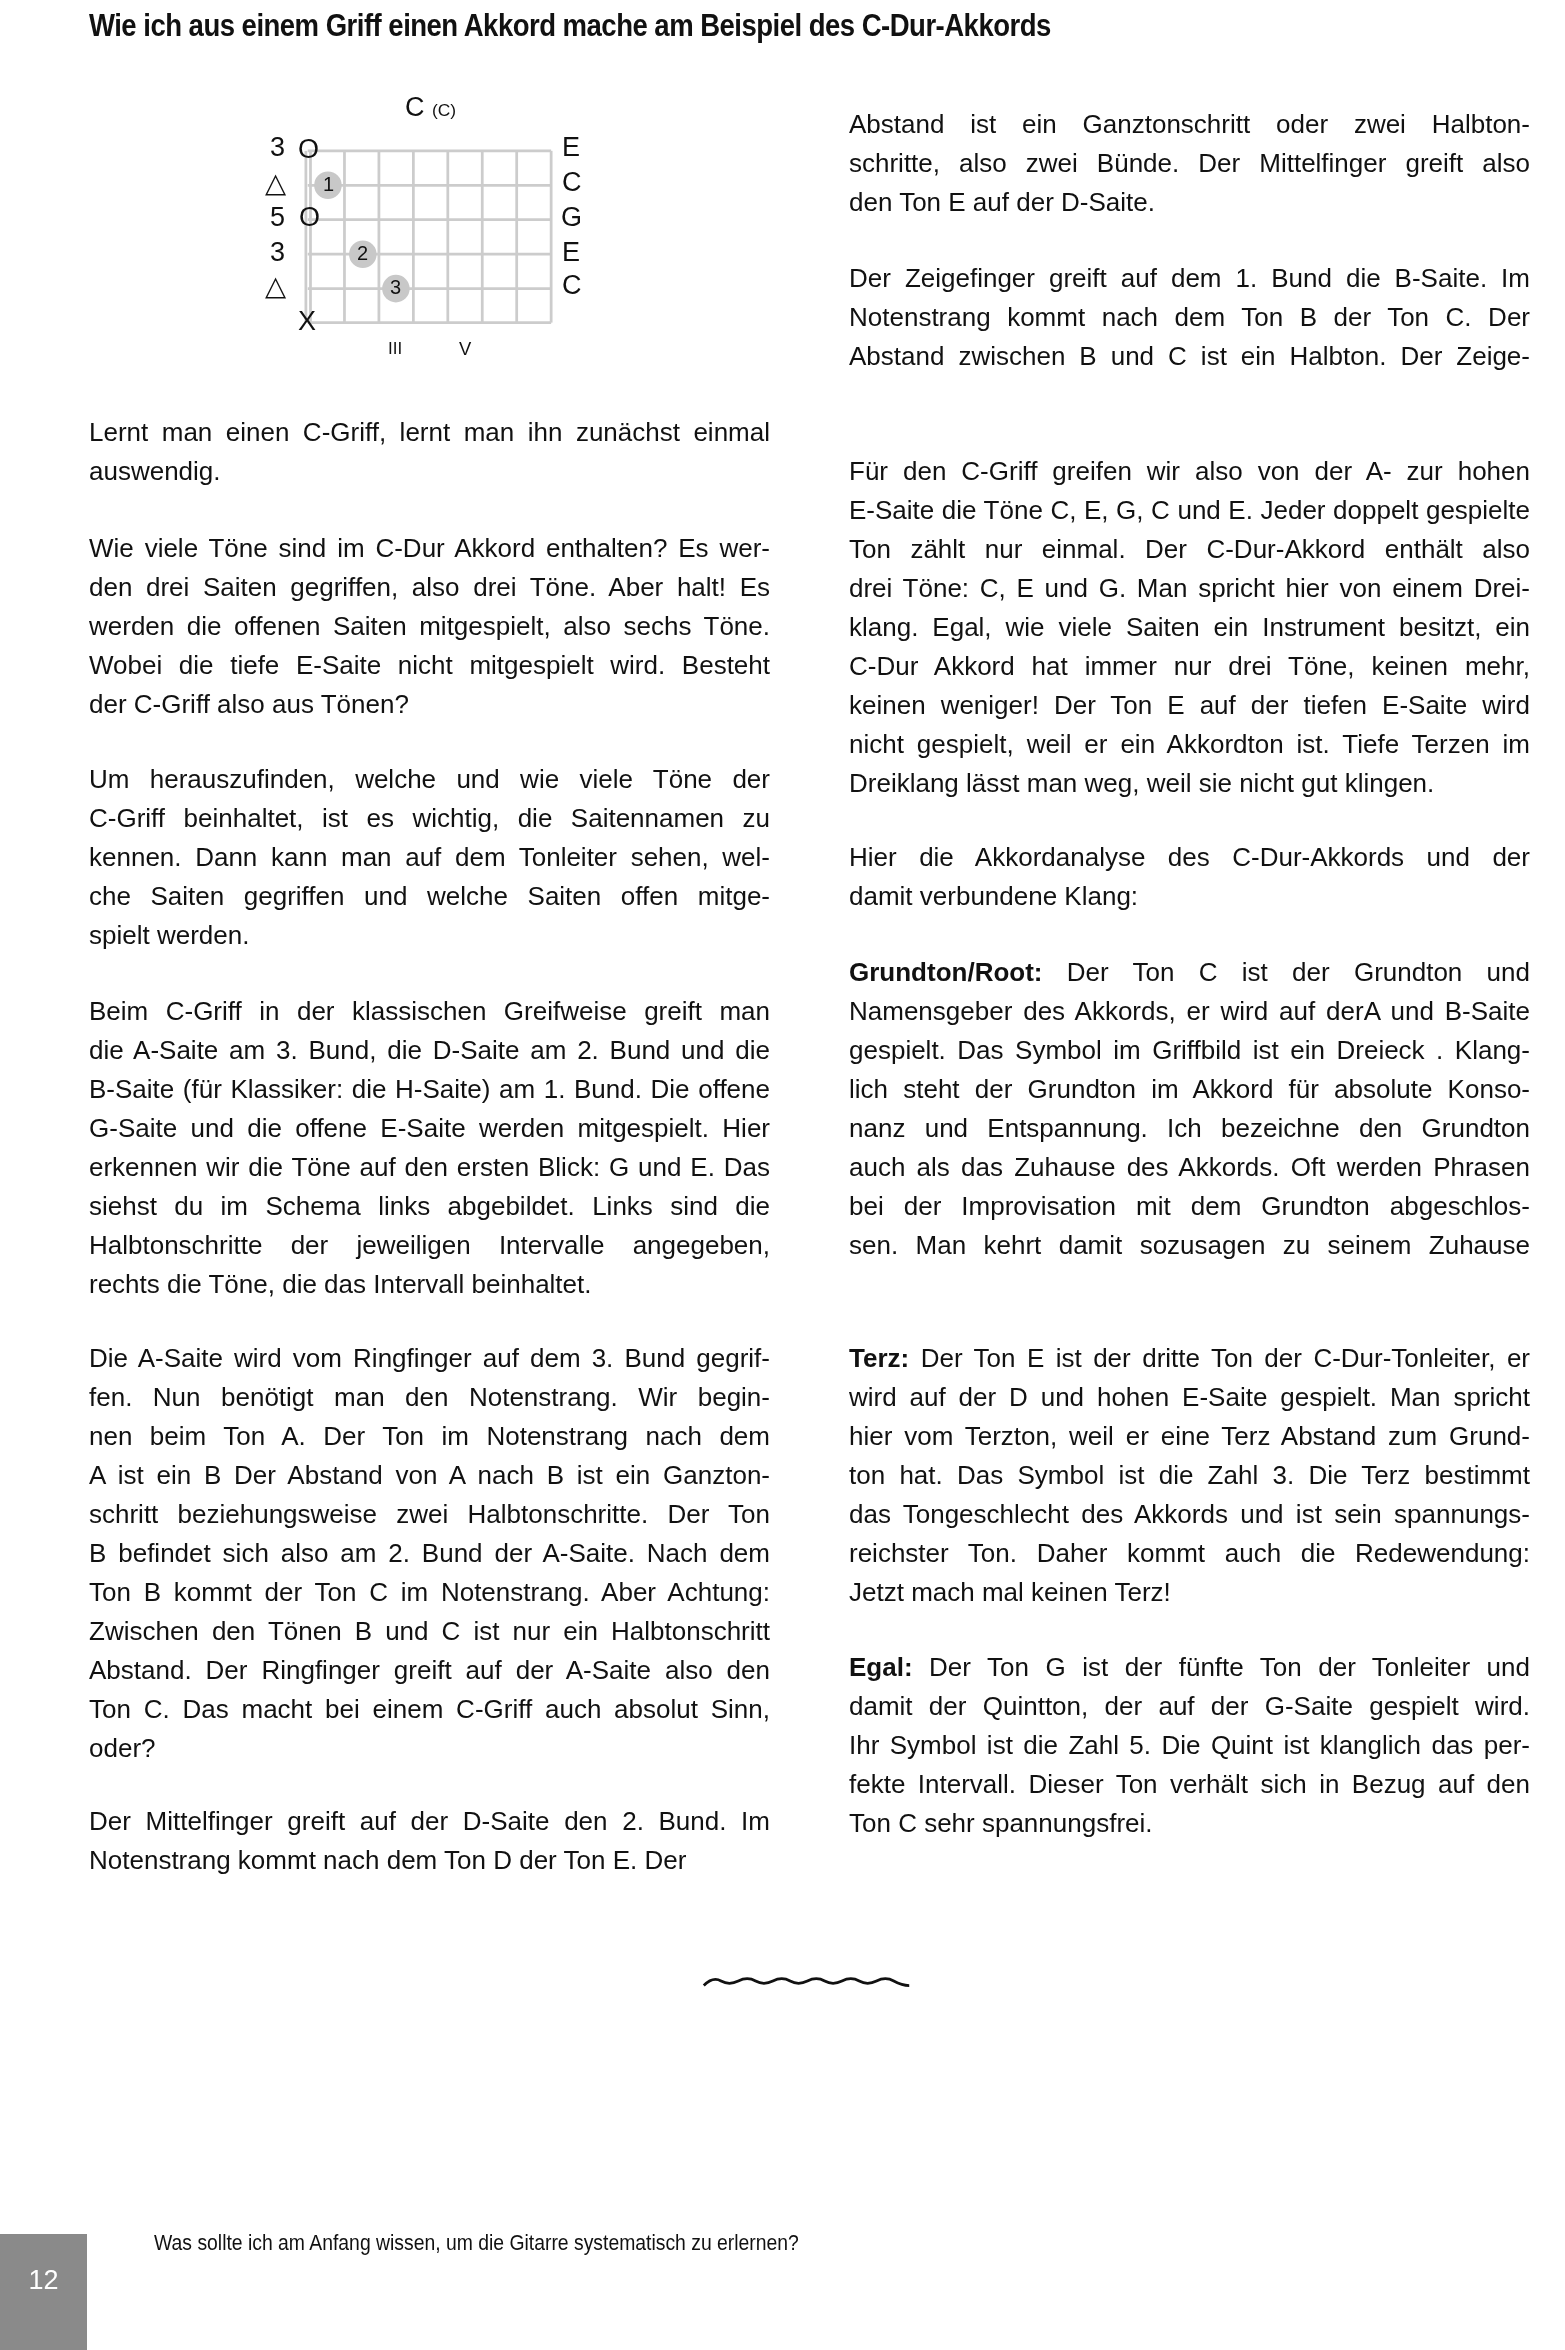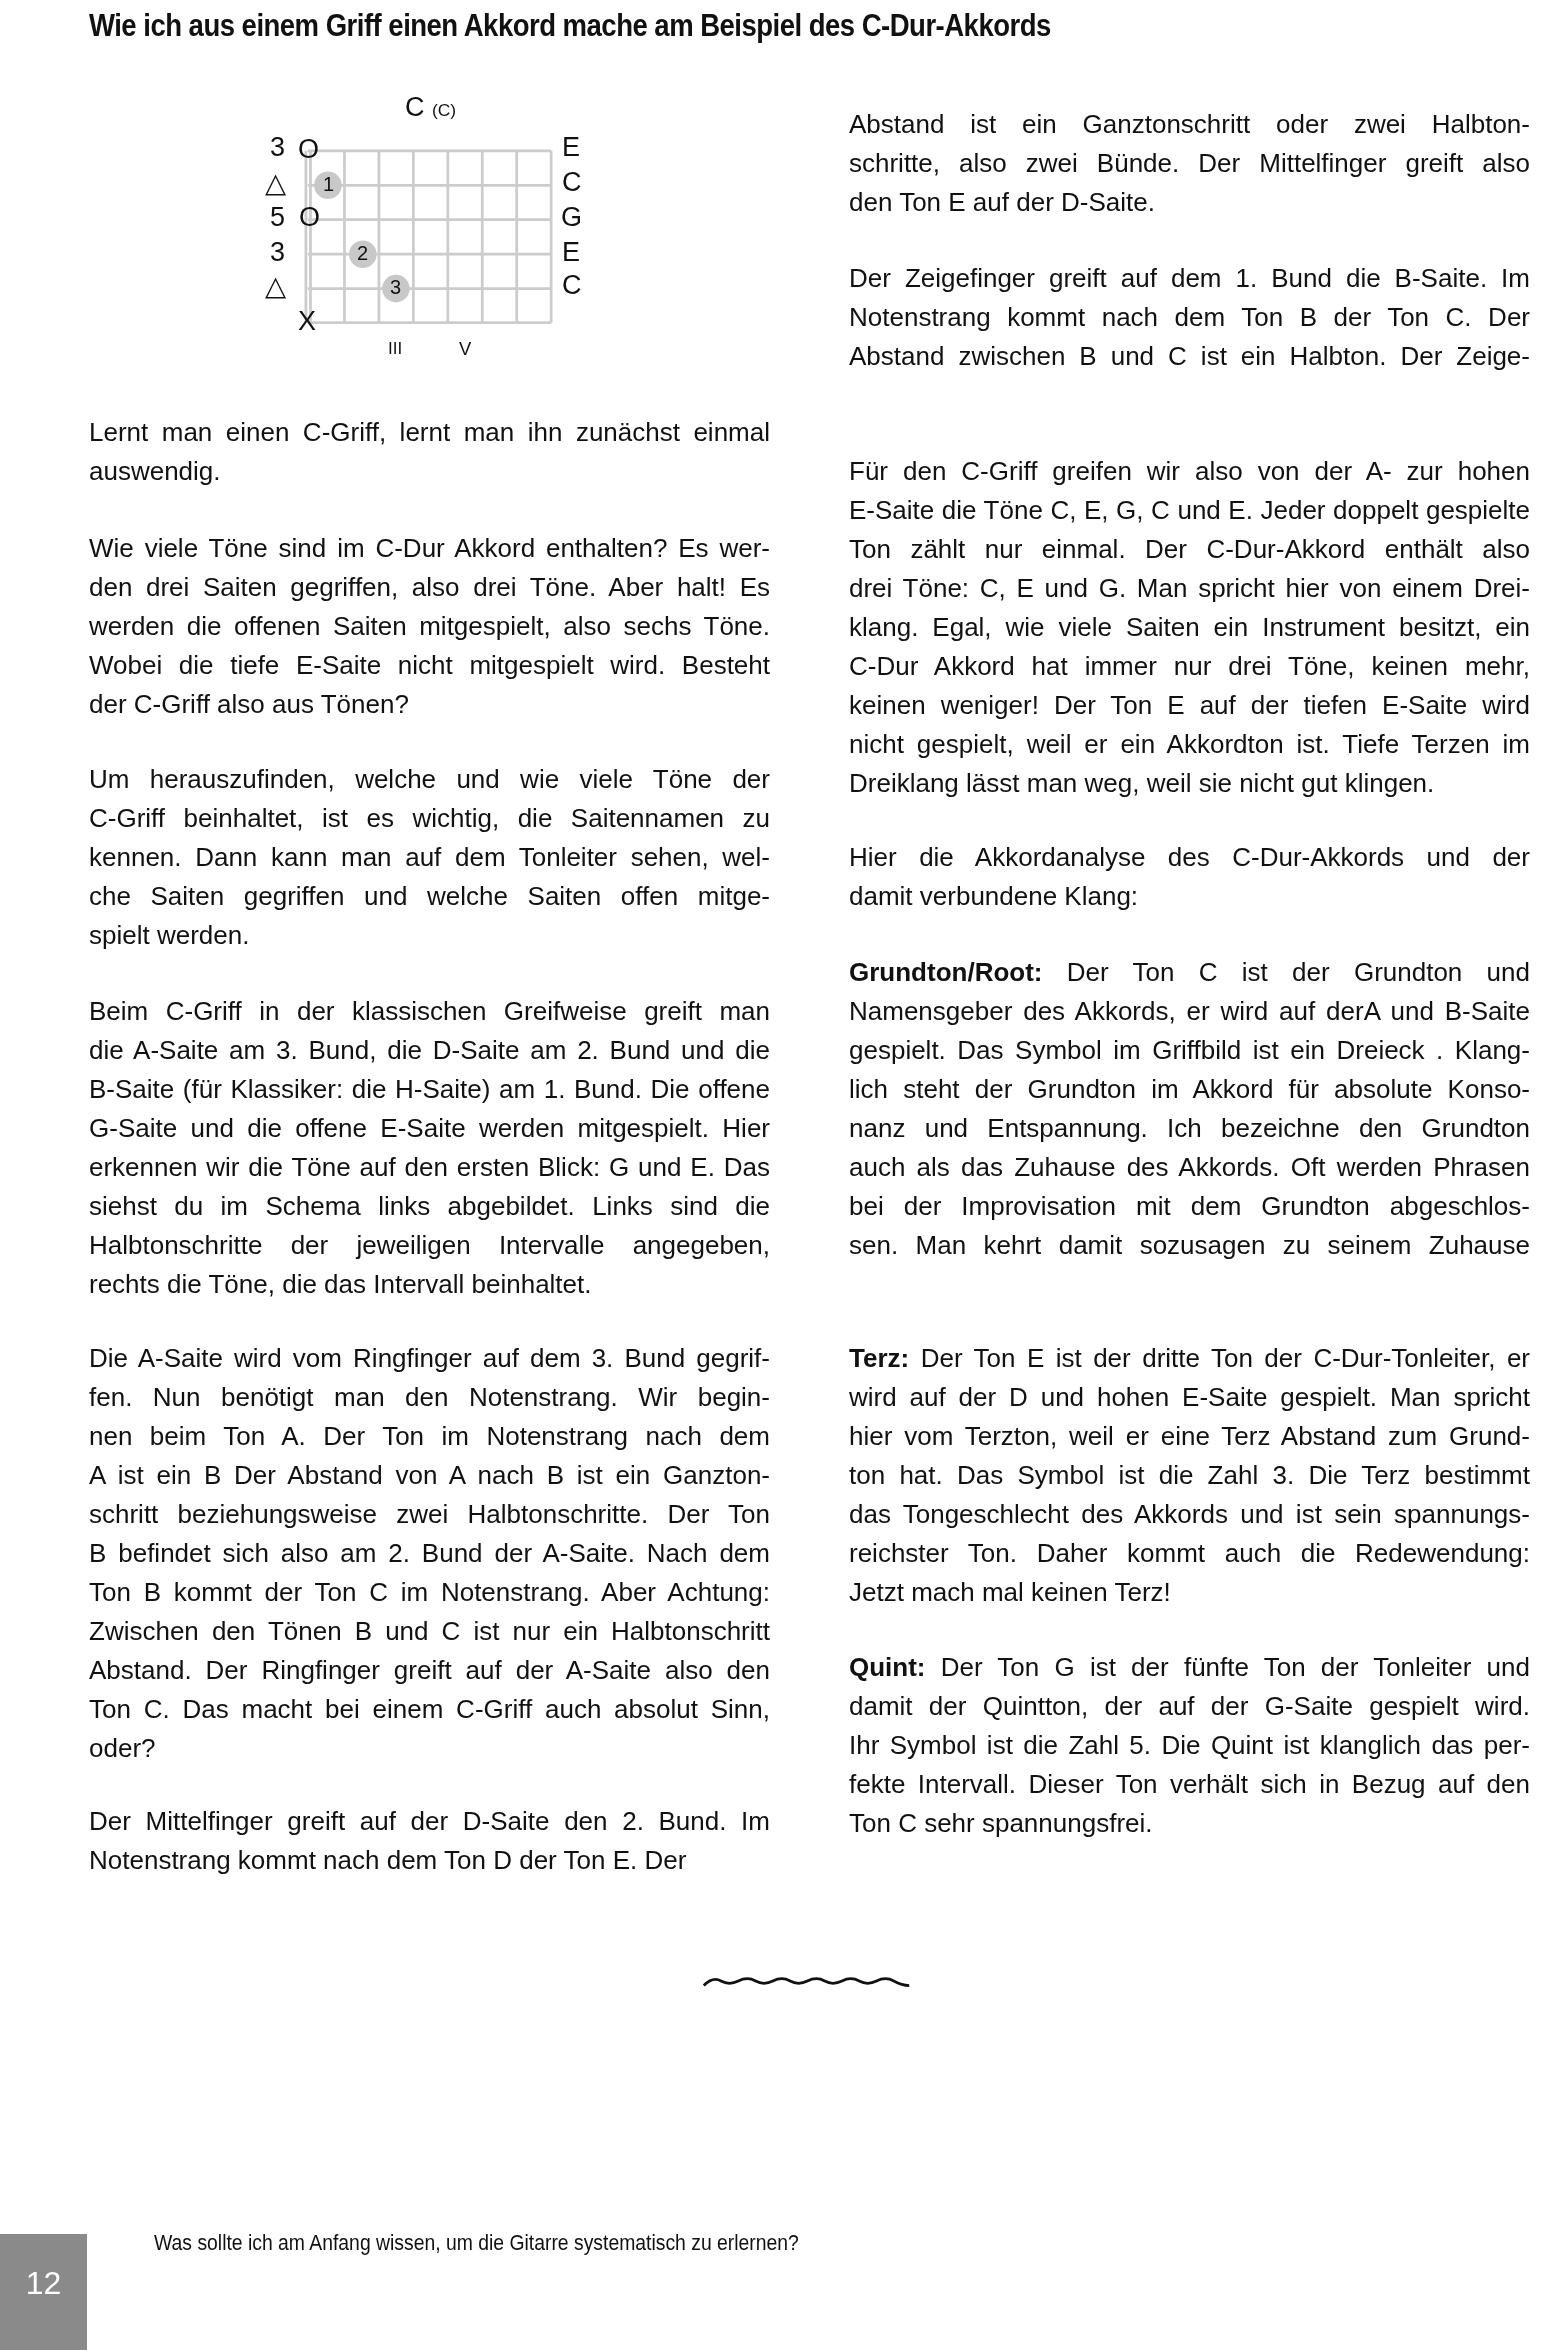--- a/index.html
+++ b/index.html
@@ -15,21 +15,21 @@
   
   .diagram { position: absolute; left: 0; top: 0; width: 643px; height: 377px; padding-left: 36px; }
   .diagram svg { position: absolute; left: 0; top: 0; }
   .lbl { position: absolute; font-size: 27px; line-height: 1; }
   .chord-name { position: absolute; left: 405px; top: 92px; font-size: 27px; }
   .chord-name small { font-size: 17.4px; }
 
   .wave { position: absolute; left: 701px; top: 1971px; }
 
   .pagebox { position: absolute; left: 0; top: 2234px; width: 87px; height: 117px; background: #8a8a8a; }
-  .pagenum { position: absolute; left: 0; top: 2265px; width: 87px; text-align: center; color: #fff; font-size: 32px; }
+  .pagenum { position: absolute; left: 0; top: 2265px; width: 87px; text-align: center; color: #fff; font-size: 27px; }
   .running { position: absolute; left: 154px; top: 2230px; font-size: 22px; white-space: nowrap;
              transform: scaleX(0.88); transform-origin: left top; }
 </style>
 </head>
 <body>
 
 <h1 class="title" style="margin:0">Wie ich aus einem Griff einen Akkord mache am Beispiel des C-Dur-Akkords</h1>
 
 <div class="diagram">
   <div class="chord-name">
@@ -174,21 +174,21 @@
 <div class="para" style="left:849px;top:1327px">
     <span class="line"><b class="lead">Terz:</b> Der Ton E ist der dritte Ton der C-Dur-Tonleiter, er</span>
     <span class="line">wird auf der D und hohen E-Saite gespielt. Man spricht</span>
     <span class="line">hier vom Terzton, weil er eine Terz Abstand zum Grund-</span>
     <span class="line">ton hat. Das Symbol ist die Zahl 3. Die Terz bestimmt</span>
     <span class="line">das Tongeschlecht des Akkords und ist sein spannungs-</span>
     <span class="line">reichster Ton. Daher kommt auch die Redewendung:</span>
     <span class="line last">Jetzt mach mal keinen Terz!</span>
   </div>
 <div class="para" style="left:849px;top:1636px">
-    <span class="line"><b class="lead">Quint:</b> Der Ton G ist der fünfte Ton der Tonleiter und</span>
+    <span class="line"><b class="lead">Egal:</b> Der Ton G ist der fünfte Ton der Tonleiter und</span>
     <span class="line">damit der Quintton, der auf der G-Saite gespielt wird.</span>
     <span class="line">Ihr Symbol ist die Zahl 5. Die Quint ist klanglich das per-</span>
     <span class="line">fekte Intervall. Dieser Ton verhält sich in Bezug auf den</span>
     <span class="line last">Ton C sehr spannungsfrei.</span>
   </div>
 
 <svg class="wave" width="211" height="20" viewBox="0 0 230 22">
   <path d="M2,16 Q12,6 21,11 T40,11 T59,11 T78,11 T97,11 T116,11 T135,11 T154,11 T173,11 T192,11 T211,11 T228,16" stroke="#111" stroke-width="3" fill="none"></path>
 </svg>
 

